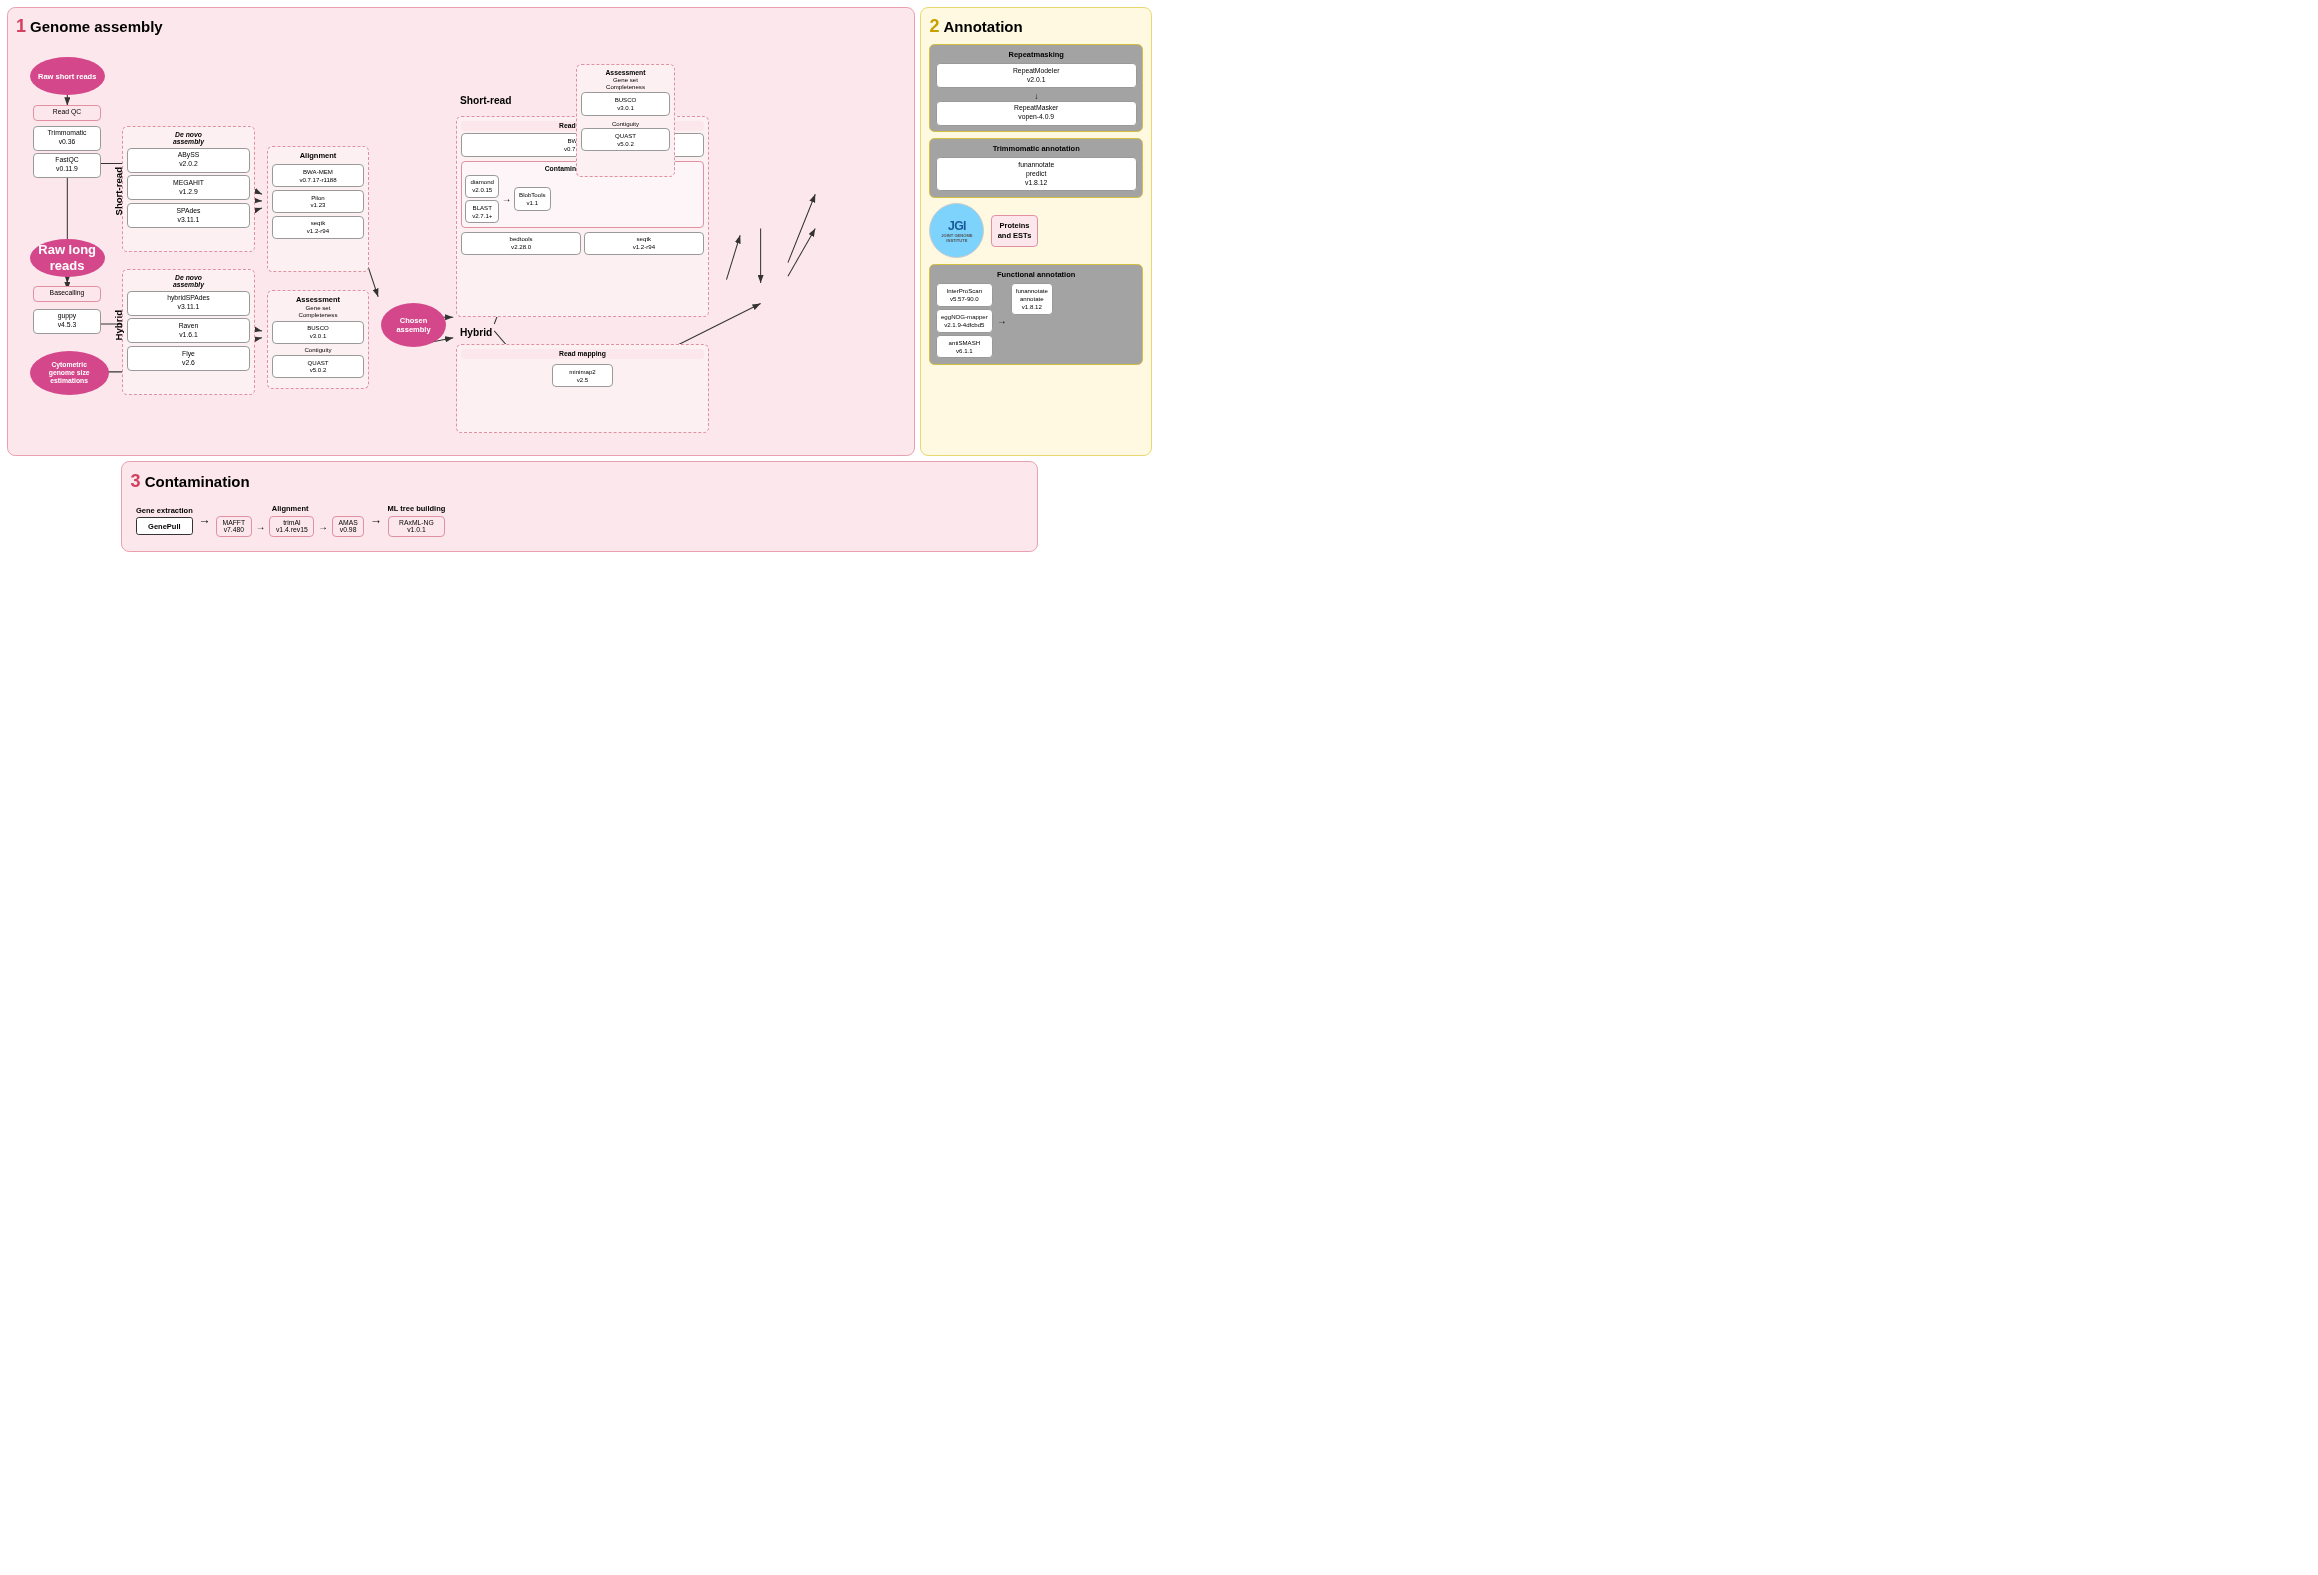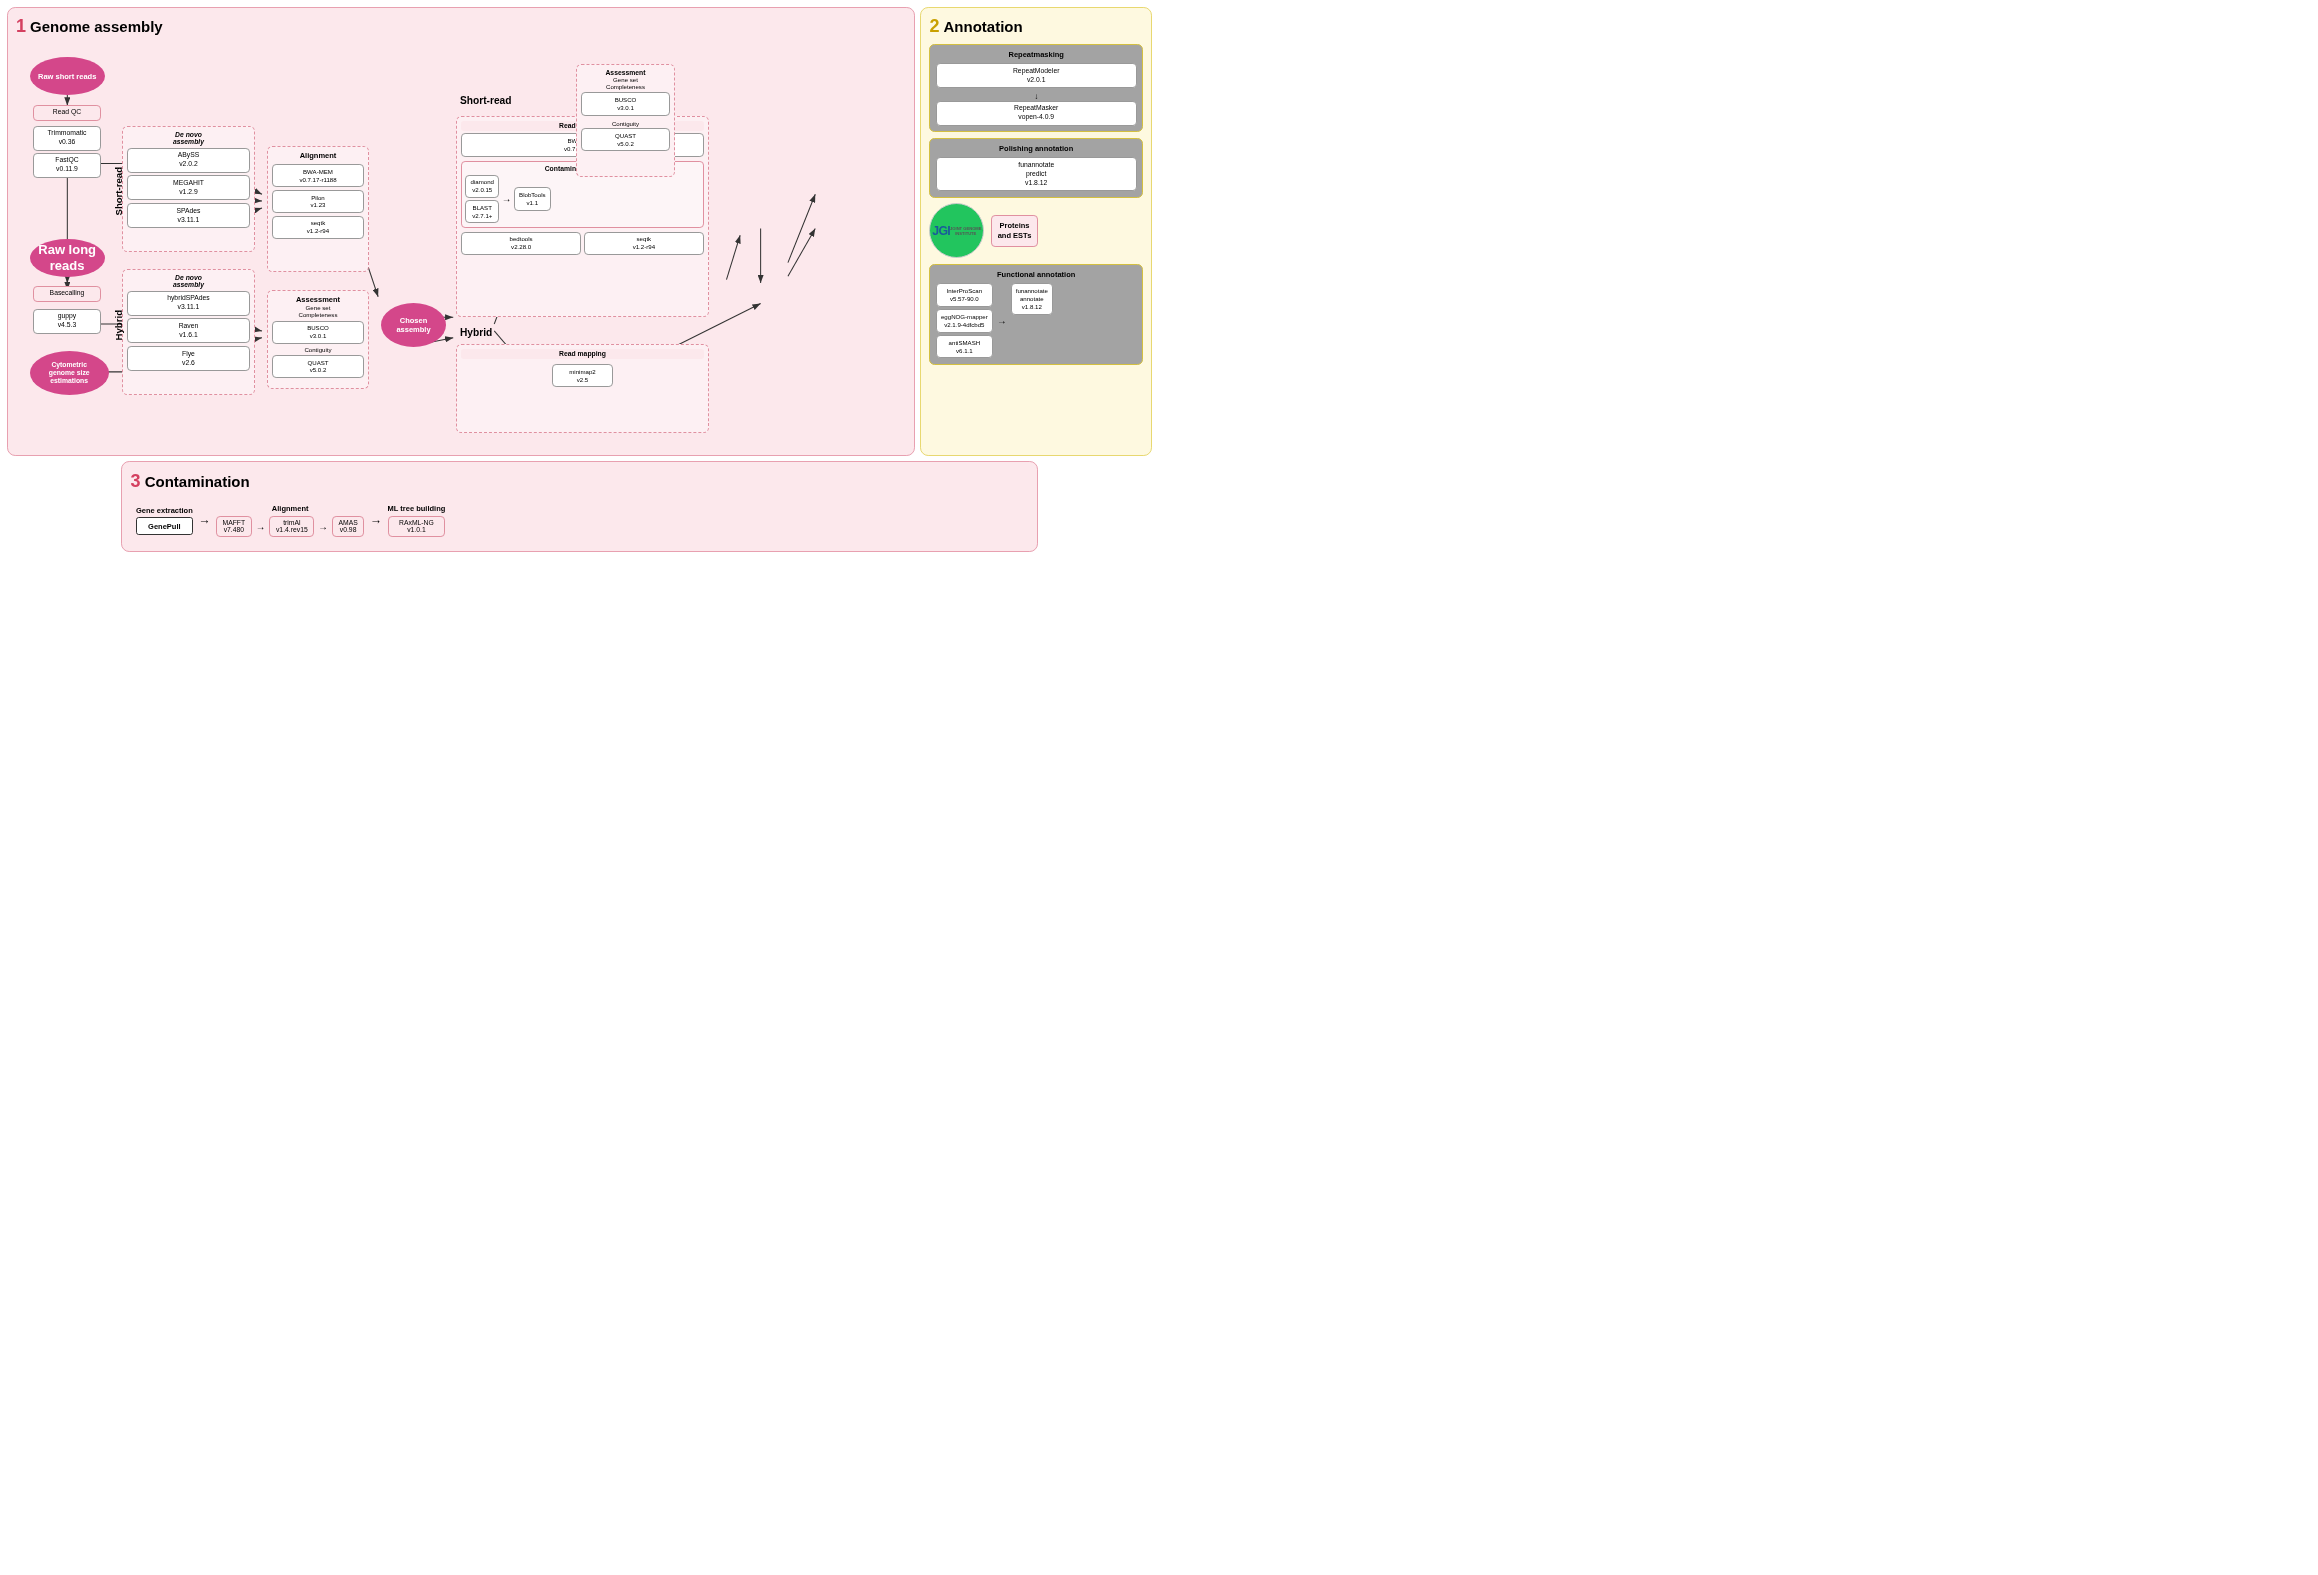--- a/index.html
+++ b/index.html
@@ -158,23 +158,23 @@
       text-align: center;
       margin-bottom: 4.1px;
     }
 
     
     .jgi-circle {
       width: 55px;
       height: 55px;
       border-radius: 50%;
       border: 1.4px solid #ccc;
-      background: #22c55e;
-      display: flex;
-      flex-direction: row;
+      background: #7dd3fc;
+      display: flex;
+      flex-direction: column;
       align-items: center;
       justify-content: center;
       font-size: 6.1px;
       text-align: center;
       font-weight: bold;
       color: #333;
     }
     .jgi-logo-text {
       font-size: 12.3px;
       font-weight: 900;
@@ -408,21 +408,21 @@
           <div class="box" style="font-size:6.8px;margin-bottom:3.4px;">
             RepeatModeler<br>v2.0.1
           </div>
           <div style="text-align:center;font-size:8.2px;">↓</div>
           <div class="box" style="font-size:6.8px;">
             RepeatMasker<br>vopen-4.0.9
           </div>
         </div>
 
         <div class="ann-group">
-          <div class="ann-group-title">Polishing annotation</div>
+          <div class="ann-group-title">Trimmomatic annotation</div>
           <div class="box" style="font-size:6.8px;">
             funannotate<br>predict<br>v1.8.12
           </div>
         </div>
 
         <div style="display:flex;align-items:center;gap:6.8px;margin-bottom:5.5px;">
           <div class="jgi-circle">
             <div class="jgi-logo-text">JGI</div>
             <div style="font-size:4.1px;color:#555;text-align:center;">JOINT GENOME<br>INSTITUTE</div>
           </div>

